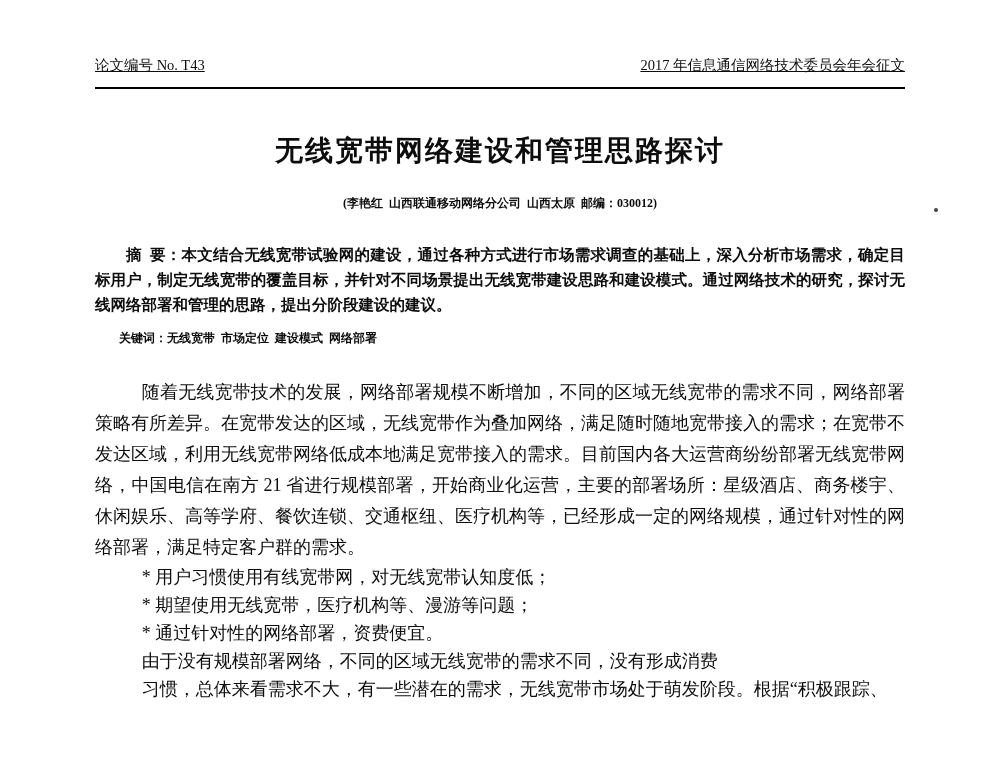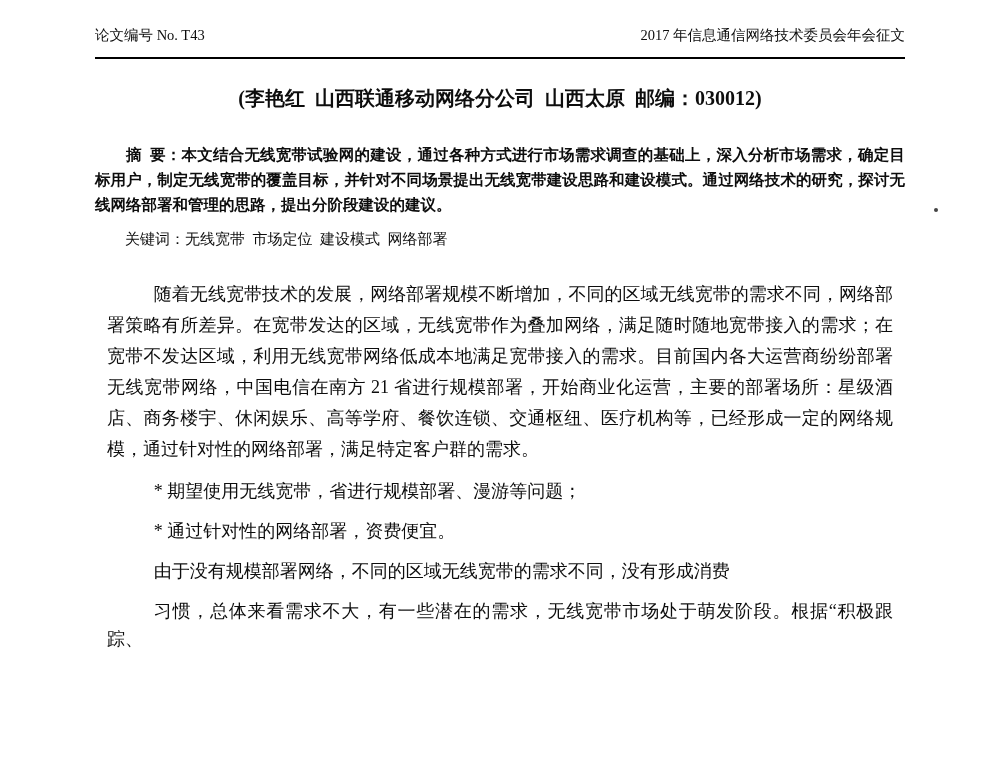--- a/index.html
+++ b/index.html
@@ -6,49 +6,49 @@
   body {
     width: 1000px; height: 760px; overflow: hidden;
     font-family: "Liberation Serif", "DejaVu Serif", serif;
     color: #0d0d0d;
   }
   .page { position: relative; width: 1000px; height: 760px; background: #ffffff; }
   .content { margin: 0 95px; width: 810px; }
 
   .header-row {
     display: flex; justify-content: space-between; align-items: flex-end;
-    padding-top: 26px; font-size: 14.5px;
+    padding-top: 56px; font-size: 14.5px; text-decoration: underline;
   }
   .header-rule {
     border: none; border-top: 2px solid #000;
     margin: 12px 0 0 0; height: 0;
   }
 
   .title {
     text-align: center; font-size: 28px; font-weight: 700;
     letter-spacing: 2px; margin: 44px 0 0 0; line-height: 36px;
   }
   .author {
-    text-align: center; font-size: 20px; font-weight: 700;
+    text-align: center; font-size: 12px; font-weight: 700;
     margin: 26px 0 0 0; white-space: pre-wrap;
   }
 
   .abstract {
     margin: 30px 0 0 0; font-size: 15.5px; font-weight: 700;
     line-height: 25px; text-align: justify; text-indent: 2em;
   }
   .abstract .label { white-space: pre-wrap; }
   .keywords {
-    margin: 13px 0 0 0; font-size: 15px; font-weight: 400;
+    margin: 13px 0 0 0; font-size: 12px; font-weight: 700;
     text-indent: 2em; white-space: pre-wrap;
   }
 
   .body-text { margin-top: 30px; font-size: 18px; }
   .para {
-    margin: 12px; line-height: 31px; text-align: justify;
+    margin: 0; line-height: 31px; text-align: justify;
     text-indent: 2.6em;
   }
   .para.tight { line-height: 28px; }
 
   .speck {
     position: absolute; left: 934px; top: 208px;
     width: 4px; height: 4px; background: #444; border-radius: 50%;
   }
 </style>
 </head>
@@ -56,30 +56,32 @@
 
 <div class="page">
   <div class="content">
 
     <div class="header-row">
       <span>论文编号 No. T43</span>
       <span>2017 年信息通信网络技术委员会年会征文</span>
     </div>
     <hr class="header-rule">
 
+    <h1 class="title">无线宽带网络建设和管理思路探讨</h1>
 
     <p class="author">(李艳红  山西联通移动网络分公司  山西太原  邮编：030012)</p>
 
     <p class="abstract"><span class="label">摘  要：</span><span>本文结合无线宽带试验网的建设，通过各种方式进行市场需求调查的基础上，深入分析市场需求，确定目标用户，制定无线宽带的覆盖目标，并针对不同场景提出无线宽带建设思路和建设模式。通过网络技术的研究，探讨无线网络部署和管理的思路，提出分阶段建设的建议。</span></p>
 
     <p class="keywords"><span>关键词：</span><span>无线宽带  市场定位  建设模式  网络部署</span></p>
 
     <div class="body-text">
       <p class="para">随着无线宽带技术的发展，网络部署规模不断增加，不同的区域无线宽带的需求不同，网络部署策略有所差异。在宽带发达的区域，无线宽带作为叠加网络，满足随时随地宽带接入的需求；在宽带不发达区域，利用无线宽带网络低成本地满足宽带接入的需求。目前国内各大运营商纷纷部署无线宽带网络，中国电信在南方 21 省进行规模部署，开始商业化运营，主要的部署场所：星级酒店、商务楼宇、休闲娱乐、高等学府、餐饮连锁、交通枢纽、医疗机构等，已经形成一定的网络规模，通过针对性的网络部署，满足特定客户群的需求。</p>
-      <p class="para tight">* 期望使用无线宽带，省进行规模部署、漫游等问题；</p>
+      <p class="para tight">* 用户习惯使用有线宽带网，对无线宽带认知度低；</p>
+      <p class="para tight">* 期望使用无线宽带，医疗机构等、漫游等问题；</p>
       <p class="para tight">* 通过针对性的网络部署，资费便宜。</p>
       <p class="para tight">由于没有规模部署网络，不同的区域无线宽带的需求不同，没有形成消费</p>
       <p class="para tight">习惯，总体来看需求不大，有一些潜在的需求，无线宽带市场处于萌发阶段。根据“积极跟踪、</p>
 
     </div>
 
   </div>
   <div class="speck"></div>
 </div>
 

